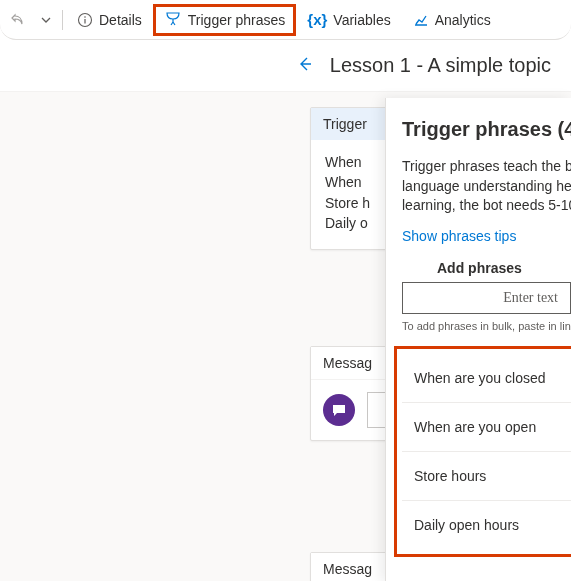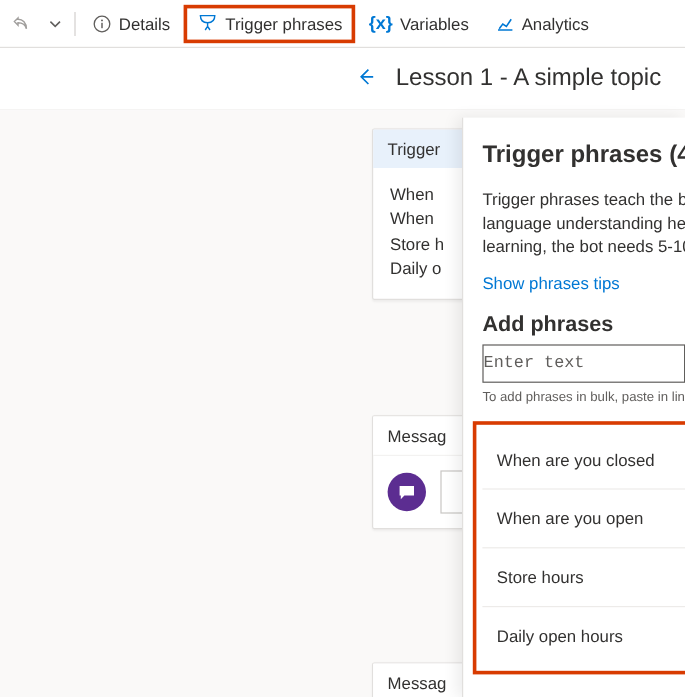--- a/index.html
+++ b/index.html
@@ -15,20 +15,21 @@
   }
   
   .toolbar {
     display: flex;
     align-items: center;
     height: 40px;
     border-bottom: 1px solid #e1dfdd;
     padding: 0 4px;
     gap: 2px;
     background: #fff;
+    border-radius: 16px;
   }
   .tb-btn {
     display: flex;
     align-items: center;
     gap: 6px;
     padding: 6px 10px;
     color: #323130;
     cursor: pointer;
     font-size: 14px;
     border: none;
@@ -150,30 +151,32 @@
     margin-bottom: 12px;
   }
   .panel .link {
     color: #0078d4;
     font-size: 14px;
     cursor: pointer;
     display: inline-block;
     margin-bottom: 16px;
   }
   .panel .label {
-    font-size: 18px;
+    font-size: 14px;
     font-weight: 600;
     margin-bottom: 6px;
+    margin-left: 35px;
   }
   .panel input[type=text] {
     width: 100%;
-    padding: 7px 0;
+    padding: 7px 12px;
     border: 1px solid #605e5c;
     font-size: 14px;
-    font-family: Liberation Mono, monospace;
+    font-family: Liberation Serif, serif;
+    text-align: right;
   }
   ::placeholder { color: #605e5c; }
   .panel .hint {
     font-size: 11px;
     color: #605e5c;
     margin-top: 6px;
   }
   .phrase-list {
     margin-top: 22px;
     position: relative;

